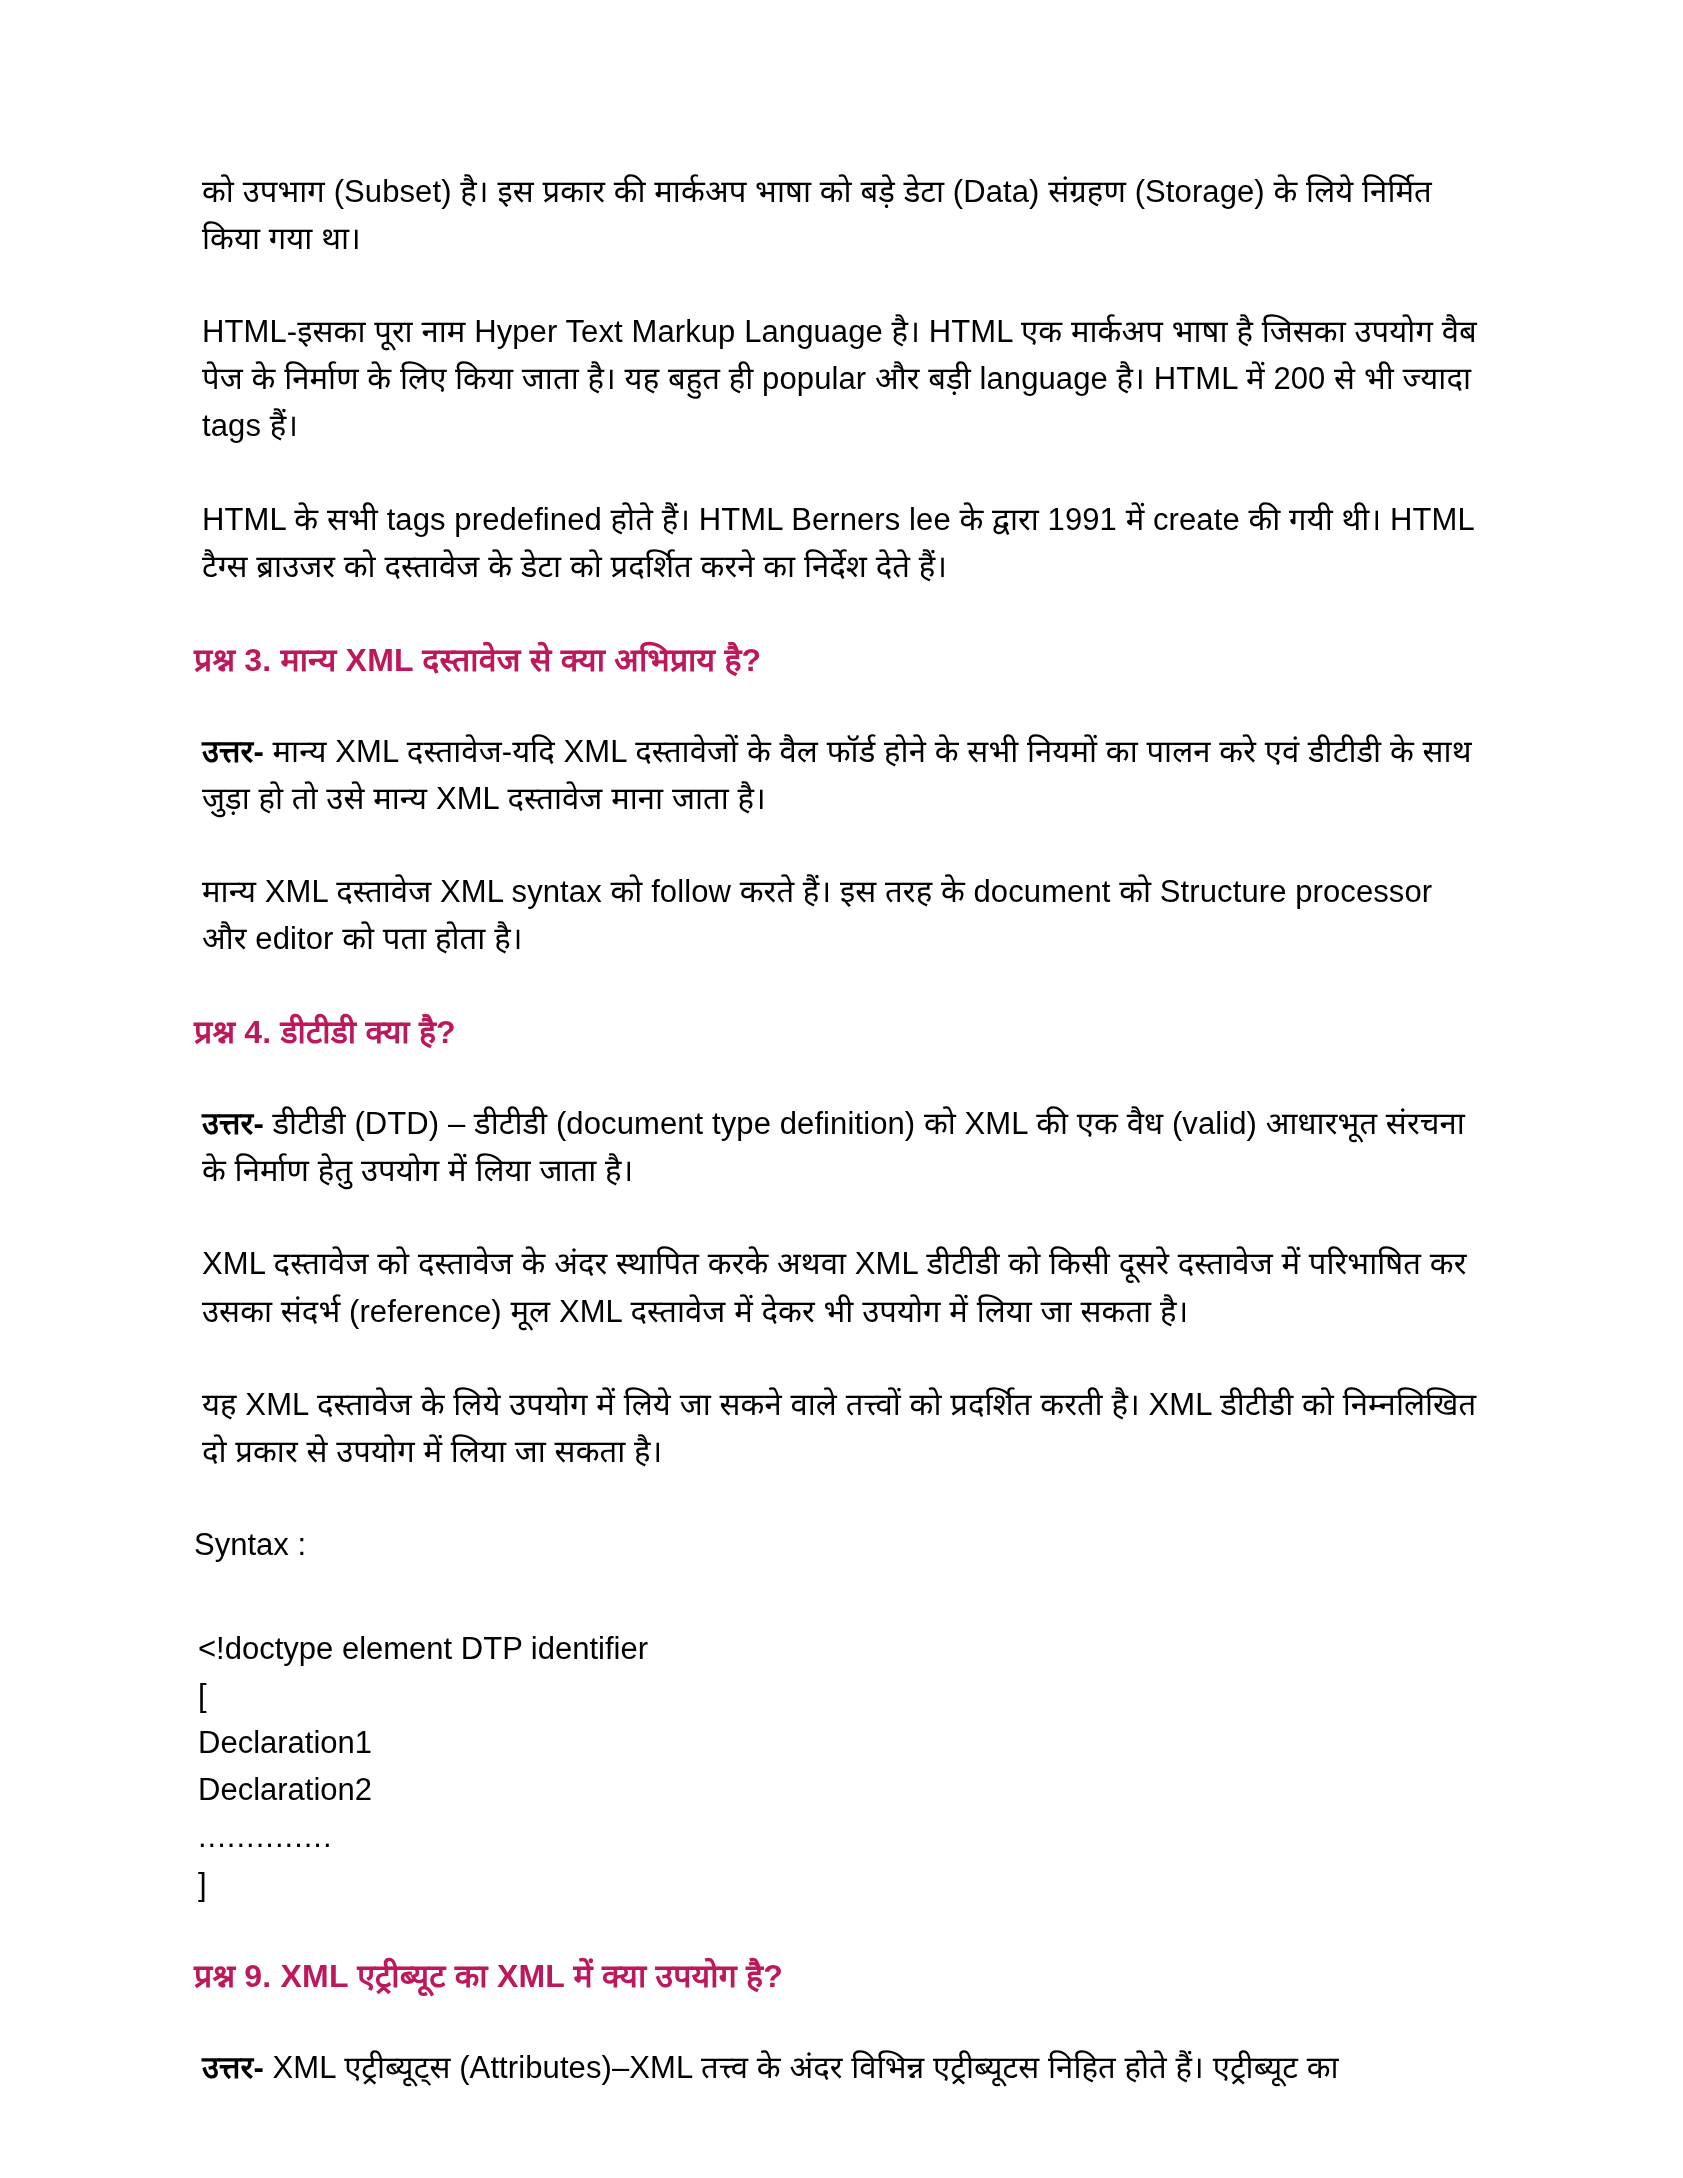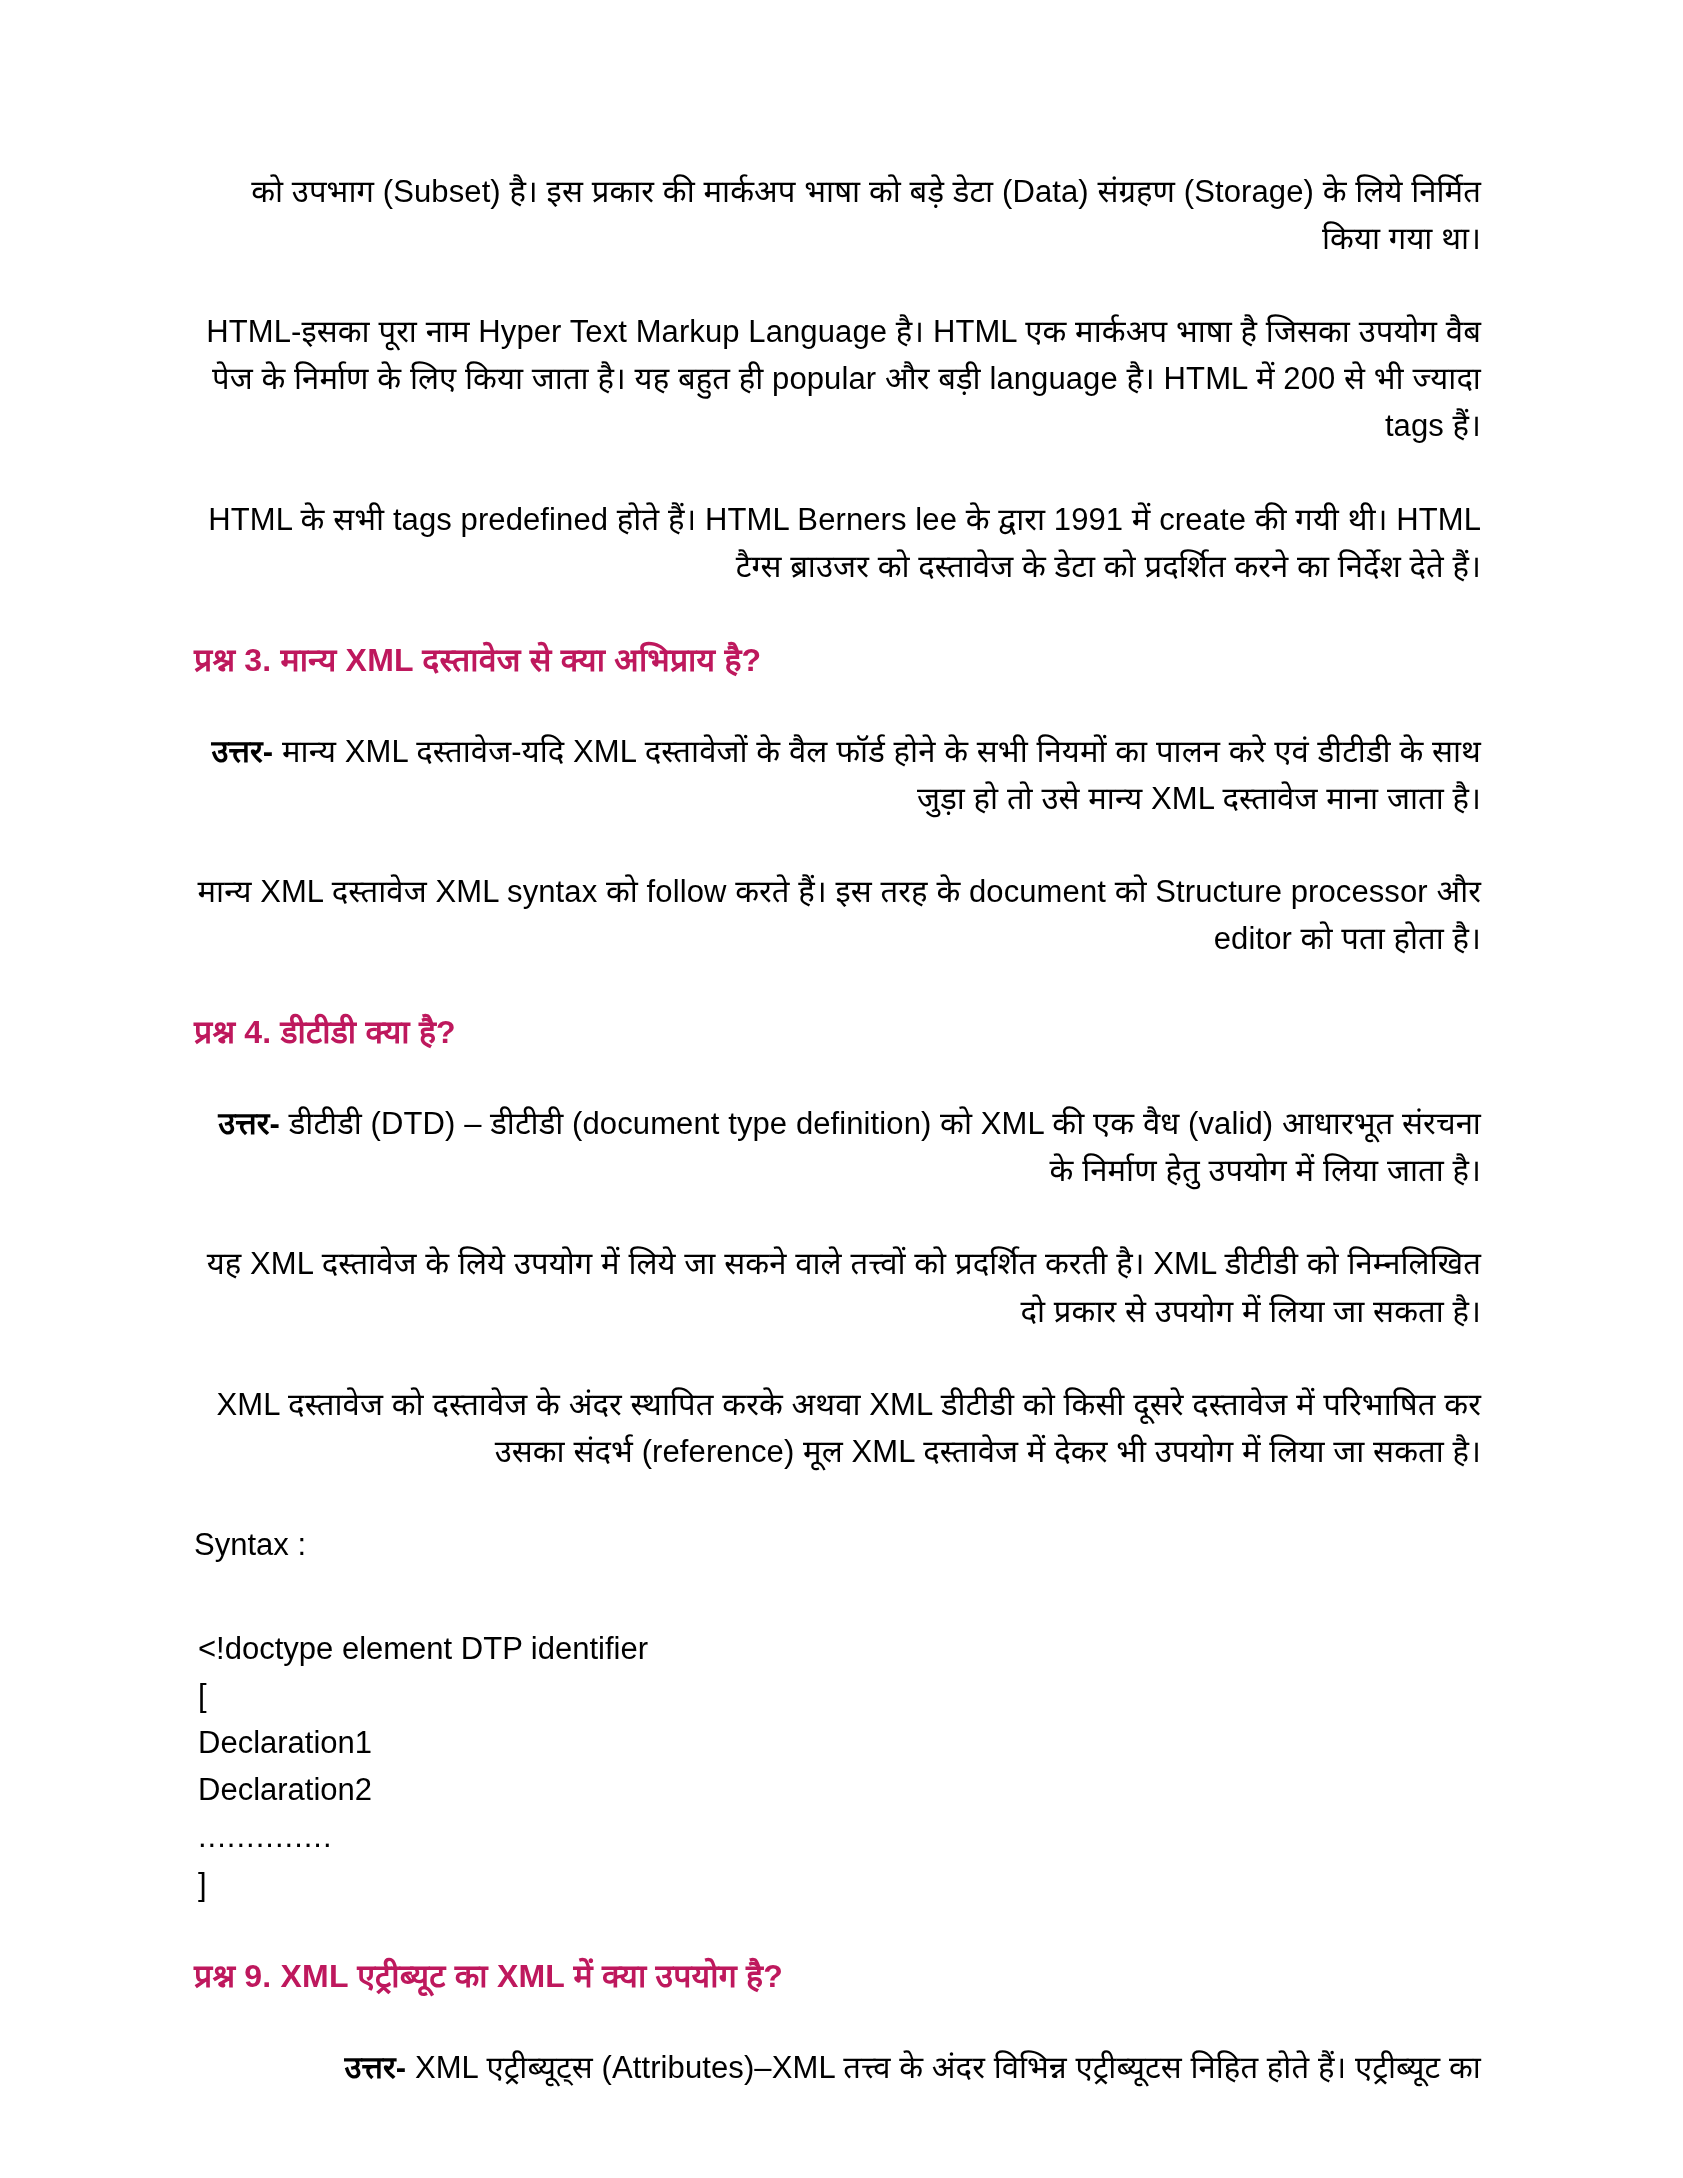--- a/index.html
+++ b/index.html
@@ -20,27 +20,27 @@
     box-sizing: border-box;
     width: 1683px;
     height: 2178px;
     background: #ffffff;
     padding: 168px 208px 0 194px;
   }
   .content {
     width: 1287px;
   }
   p.para {
-    margin: 0 0 46px 0;
+    margin: 0 0 46px 8px;
     font-size: 31px;
     line-height: 1.52;
     font-weight: 400;
     letter-spacing: 0.1px;
     color: #000;
-    text-align: right;
+    text-align: left;
   }
   h2.qheading {
     margin: 0 0 44px 0;
     font-size: 32px;
     line-height: 1.5;
     font-weight: 700;
     letter-spacing: 0.2px;
     color: #be185d;
   }
   .lead {
@@ -85,23 +85,23 @@
     <h2 class="qheading">प्रश्न 3. मान्य XML दस्तावेज से क्या अभिप्राय है?</h2>
 
     <p class="para"><span class="lead">उत्तर-</span><span> मान्य XML दस्तावेज-यदि XML दस्तावेजों के वैल फॉर्ड होने के सभी नियमों का पालन करे एवं डीटीडी के साथ जुड़ा हो तो उसे मान्य XML दस्तावेज माना जाता है।</span></p>
 
     <p class="para">मान्य XML दस्तावेज XML syntax को follow करते हैं। इस तरह के document को Structure processor और editor को पता होता है।</p>
 
     <h2 class="qheading">प्रश्न 4. डीटीडी क्या है?</h2>
 
     <p class="para"><span class="lead">उत्तर-</span><span> डीटीडी (DTD) – डीटीडी (document type definition) को XML की एक वैध (valid) आधारभूत संरचना के निर्माण हेतु उपयोग में लिया जाता है।</span></p>
 
+    <p class="para">XML दस्तावेज को दस्तावेज के अंदर स्थापित करके अथवा XML डीटीडी को किसी दूसरे दस्तावेज में परिभाषित कर उसका संदर्भ (reference) मूल XML दस्तावेज में देकर भी उपयोग में लिया जा सकता है।</p>
+
     <p class="para">यह XML दस्तावेज के लिये उपयोग में लिये जा सकने वाले तत्त्वों को प्रदर्शित करती है। XML डीटीडी को निम्नलिखित दो प्रकार से उपयोग में लिया जा सकता है।</p>
-
-    <p class="para">XML दस्तावेज को दस्तावेज के अंदर स्थापित करके अथवा XML डीटीडी को किसी दूसरे दस्तावेज में परिभाषित कर उसका संदर्भ (reference) मूल XML दस्तावेज में देकर भी उपयोग में लिया जा सकता है।</p>
 
     <p class="syntax-label">Syntax :</p>
 
     <div class="codeblock">
       <div class="codeline">&lt;!doctype element DTP identifier</div>
       <div class="codeline">[</div>
       <div class="codeline">Declaration1</div>
       <div class="codeline">Declaration2</div>
       <div class="codeline dots">..............</div>
       <div class="codeline">]</div>

